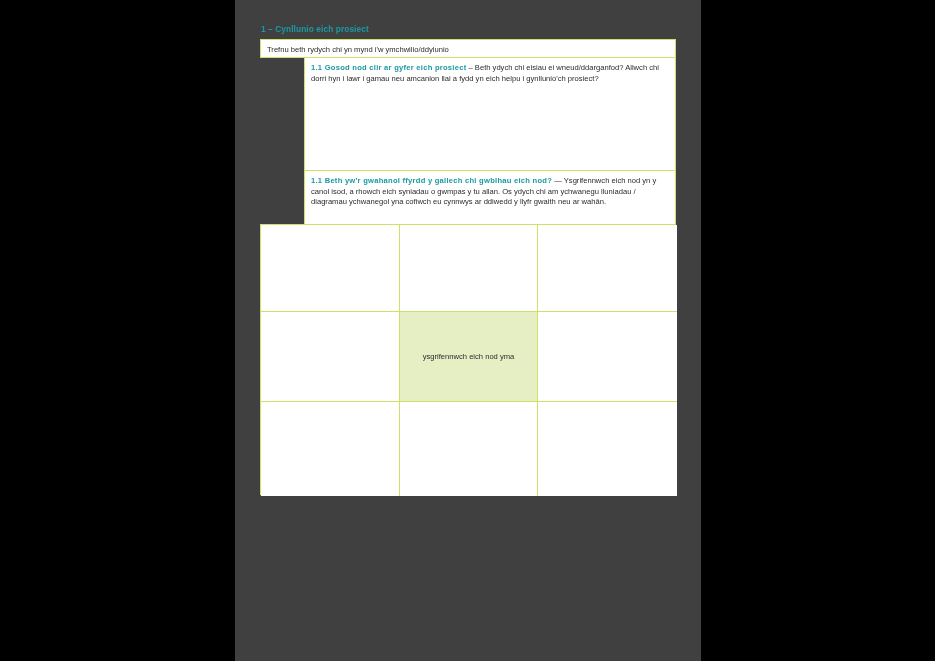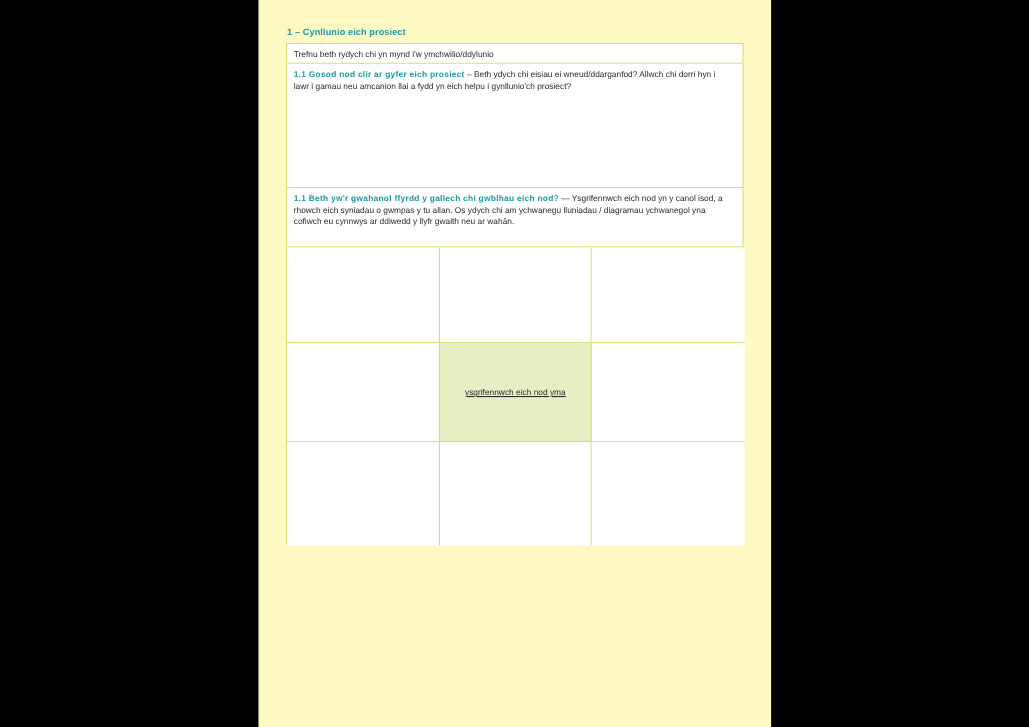--- a/index.html
+++ b/index.html
@@ -19,21 +19,21 @@
     height: 661px;
     background: #000000;
   }
   
   #page {
     position: absolute;
     left: 235px;
     top: 0px;
     width: 466px;
     height: 661px;
-    background: #fef9c3;
+    background: #404040;
   }
   #doc {
     position: absolute;
     left: 25px;
     top: 24px;
     width: 416px;
   }
 
   .section-title {
     font-size: 8.3px;
@@ -59,20 +59,21 @@
     padding-top: 4px;
   }
   .intro-text {
     font-size: 7.6px;
     color: #2b2b2b;
     line-height: 11px;
   }
 
   .q-box {
     height: 113px;
+    margin-left: 44px;
   }
   .q-box.q12 { height: 105px; }
   .q-box.q13 {
     height: 53px;
     border-bottom: none;
     padding-bottom: 3px;
   }
 
   .q-para {
     font-size: 7.6px;
@@ -110,21 +111,20 @@
   }
   .cell.col3 { border-right: none; }
   .cell.row3 { border-bottom: none; }
   .cell.center {
     background: #e6eec4;
   }
   .cell-text {
     font-size: 7.6px;
     color: #2b2b2b;
     line-height: 11px;
-    text-decoration: underline;
   }
 </style>
 </head>
 <body>
 
 <div id="canvas">
   <div id="page">
     <div id="doc">
 
       <div class="section-title">1 – Cynllunio eich prosiect</div>

